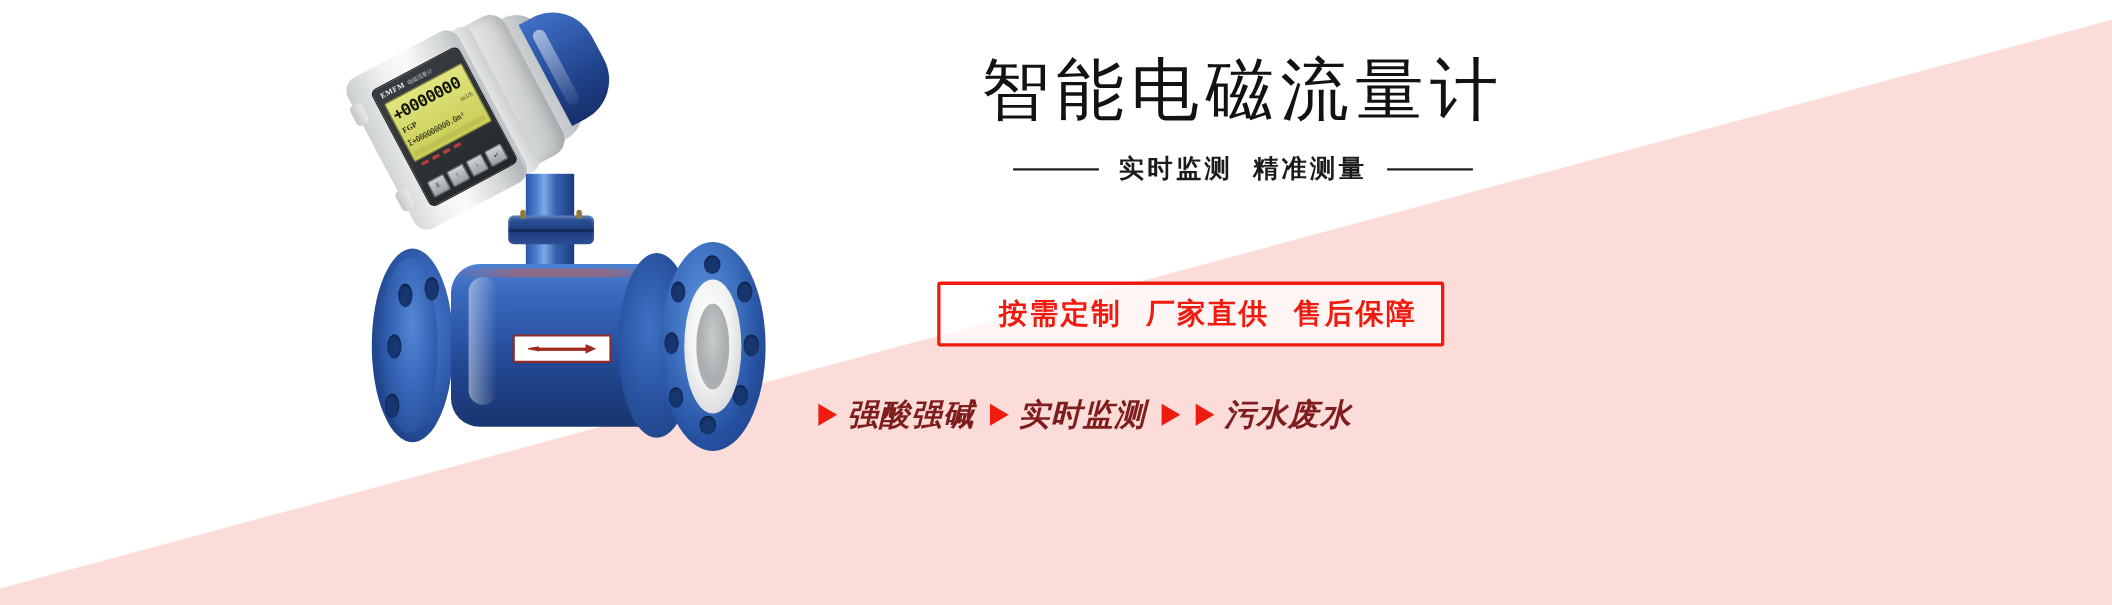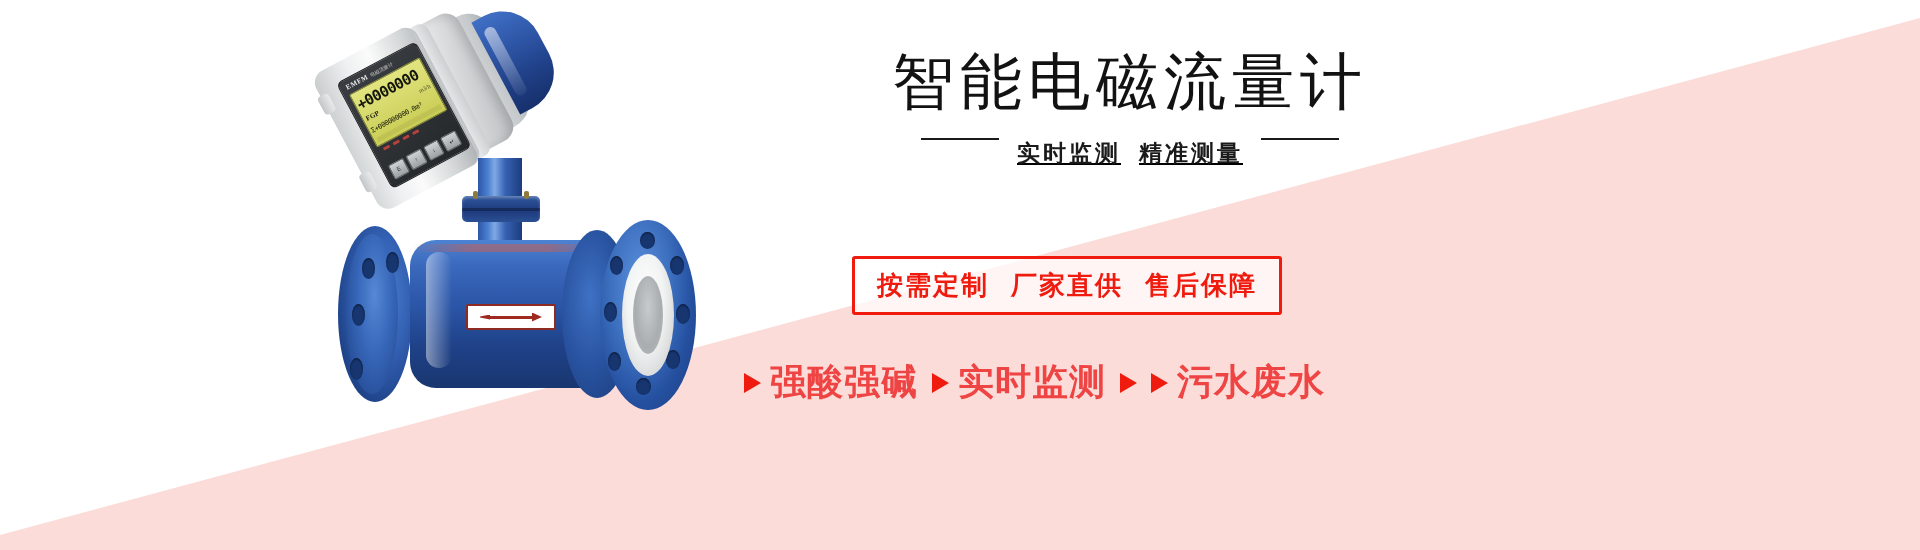--- a/index.html
+++ b/index.html
@@ -189,52 +189,54 @@
   
   #headline{
     position:absolute;left:810px;top:48px;width:640px;text-align:center;
   }
   .title{
     font-size:62px;font-weight:normal;color:#121212;letter-spacing:6px;
     line-height:1.1;white-space:nowrap;
     font-family:"DejaVu Sans","Liberation Sans",sans-serif;
   }
   .subline{
-    margin-top:22px;display:flex;justify-content:center;gap:18px;text-decoration:underline;
+    margin-top:22px;display:flex;align-items:center;justify-content:center;gap:18px;
   }
   .subline .rule{width:78px;height:2px;background:#1a1a1a;}
   .subtitle{
     font-size:23px;font-weight:bold;color:#1a1a1a;letter-spacing:3px;white-space:nowrap;
     font-family:"DejaVu Sans","Liberation Sans",sans-serif;
   }
   .subtitle .gap{display:inline-block;width:18px;}
 
   #promo{
     position:absolute;left:852px;top:256px;
     border:3px solid #ef1b0e;border-radius:3px;
     padding:9px 22px;background:rgba(255,255,255,.72);
   }
   .promo-text{
     font-size:26px;font-weight:bold;color:#ef1b0e;letter-spacing:2px;white-space:nowrap;
     font-family:"DejaVu Sans","Liberation Sans",sans-serif;
+    margin-left:31px;
   }
   .promo-text .gap{display:inline-block;width:22px;}
 
   #features{
     position:absolute;left:744px;top:358px;
     display:flex;align-items:center;gap:14px;white-space:nowrap;
   }
   .feat{display:flex;align-items:center;gap:9px;}
   .tri{
     width:0;height:0;border-left:17px solid #ef1b0e;
     border-top:10px solid transparent;border-bottom:10px solid transparent;
   }
   .feat-label{
-    font-size:36px;font-weight:bold;color:#ef4444;letter-spacing:1px;
+    font-size:28px;font-weight:bold;color:#7f1d1d;letter-spacing:1px;
     font-family:"DejaVu Sans","Liberation Sans",sans-serif;
+    font-style:italic;
   }
 </style>
 </head>
 <body>
 
 <div id="banner">
 
   <div class="bg-white"></div>
   <div class="bg-pink"></div>
 

